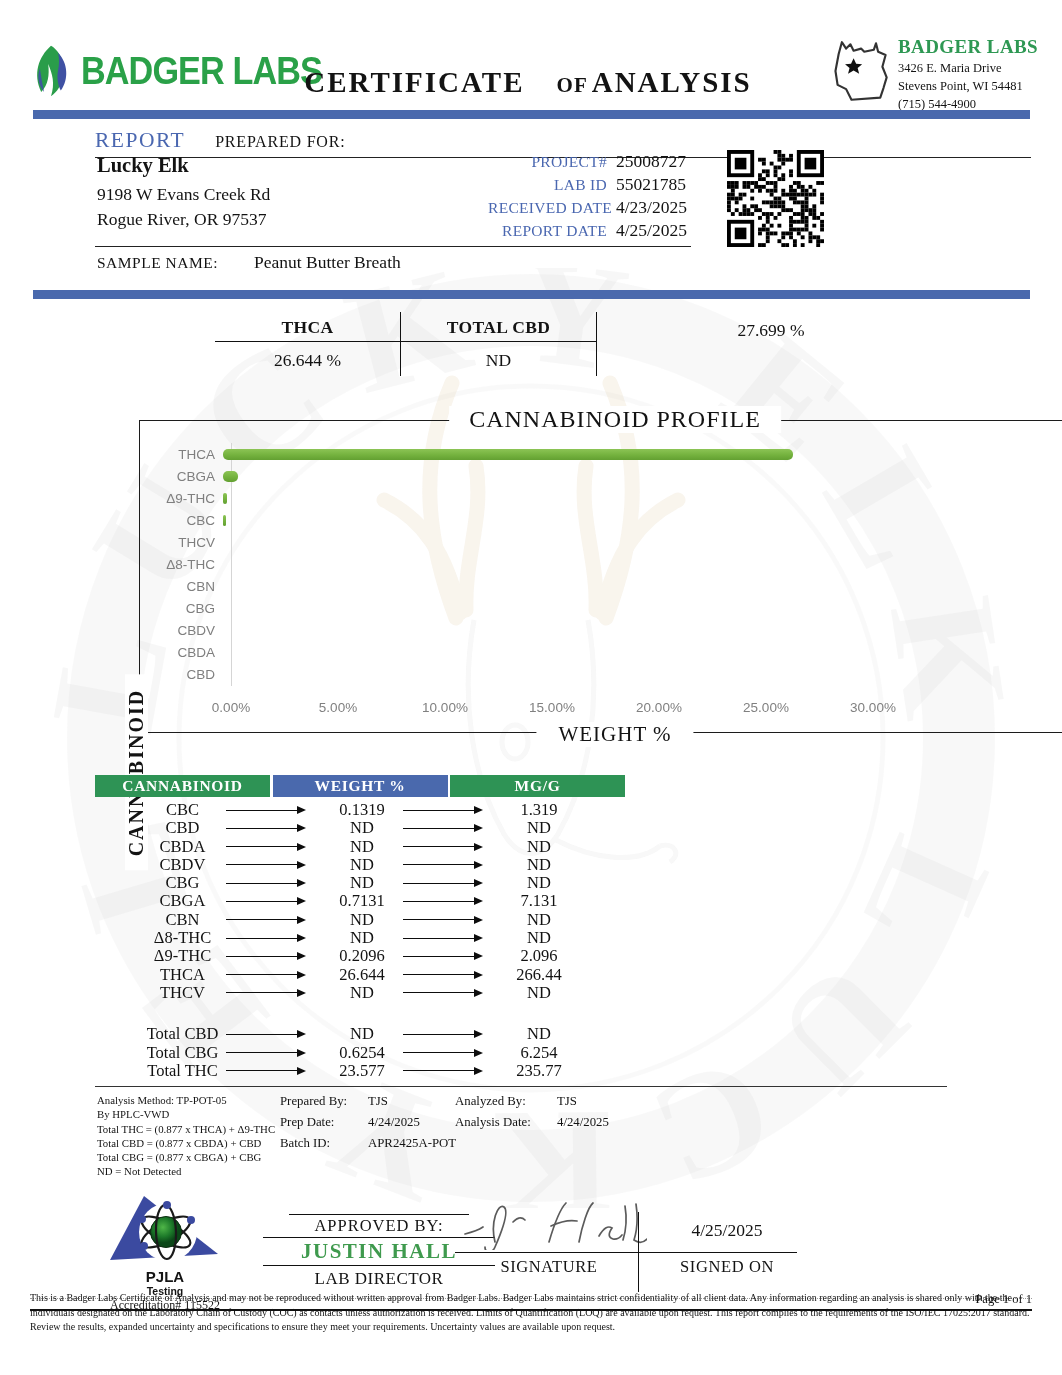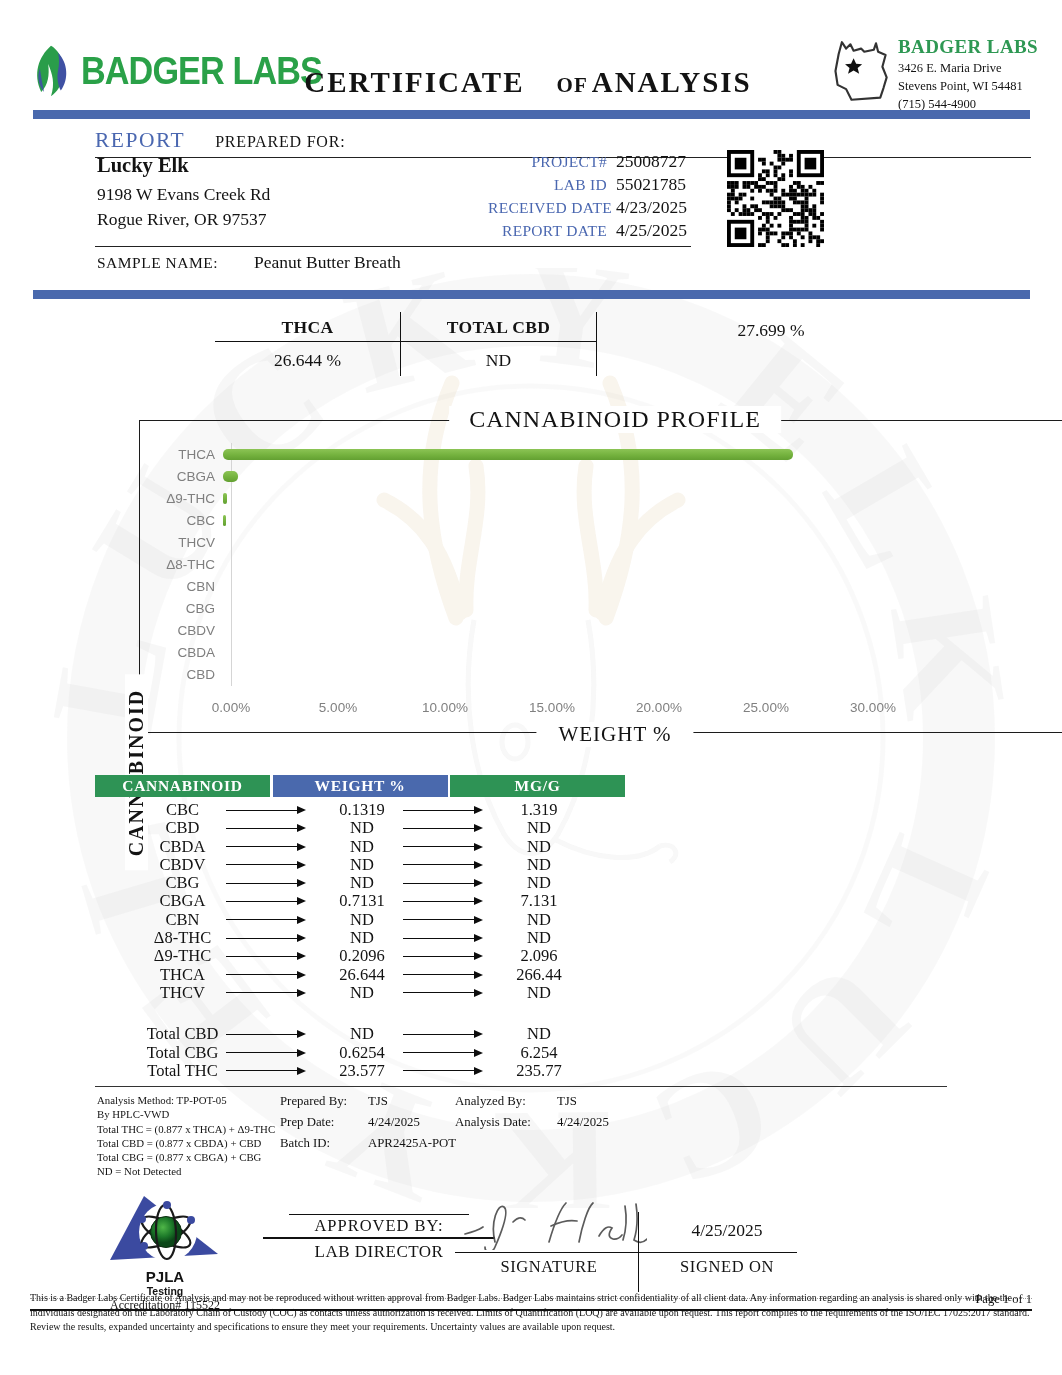--- a/index.html
+++ b/index.html
@@ -829,20 +829,21 @@
     </svg>
     <div class="p1">PJLA</div>
     <div class="p2">Testing</div>
     <div class="p3">Accreditation# 115522</div>
   </div>
 
   <div id="approved-block">
     <div class="ln" style="width:180px;margin:0 auto;"></div>
     <div class="ab-label">APPROVED BY:</div>
     <div class="ln"></div>
+    <div class="ab-name">JUSTIN HALL</div>
     <div class="ln"></div>
     <div class="ab-title">LAB DIRECTOR</div>
   </div>
 
   <svg id="sig-scribble" width="190" height="52" viewBox="0 0 190 52">
     <g fill="none" stroke="#4a4a4a" stroke-width="1.7" stroke-linecap="round" opacity="0.9">
       <path d="M8,36 q12,-3 18,-7"></path>
       <path d="M38,44 C33,24 41,5 47,9 C52,13 45,33 38,49 C35,56 28,55 28,49"></path>
       <path d="M56,24 q7,-7 12,-2"></path>
       <path d="M92,44 C97,27 104,10 109,5"></path>

